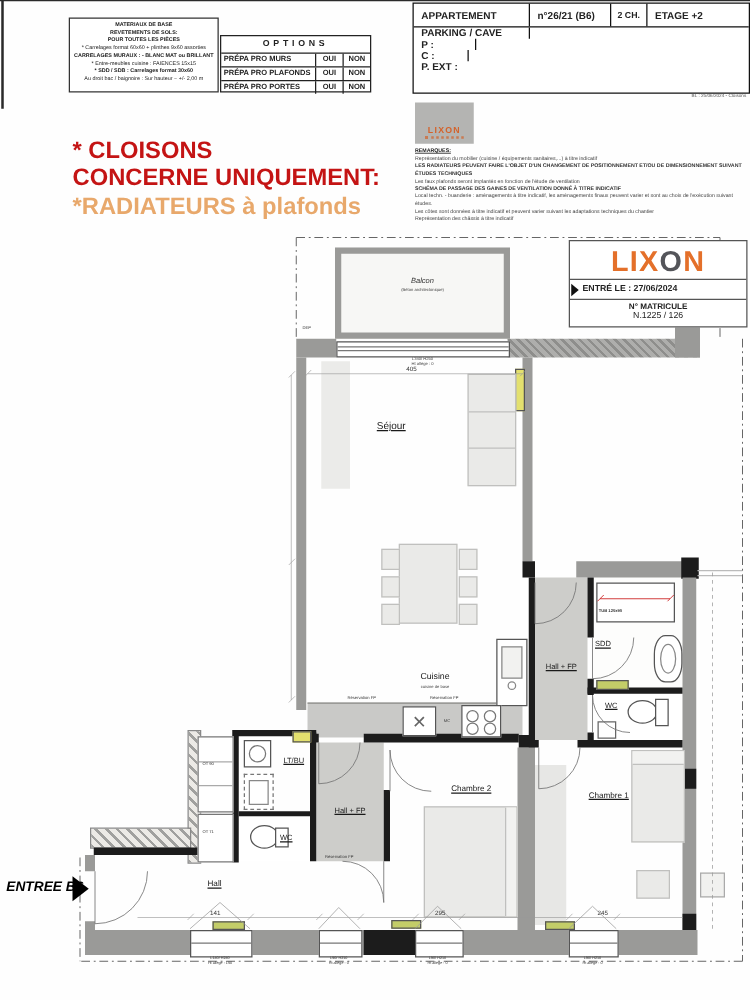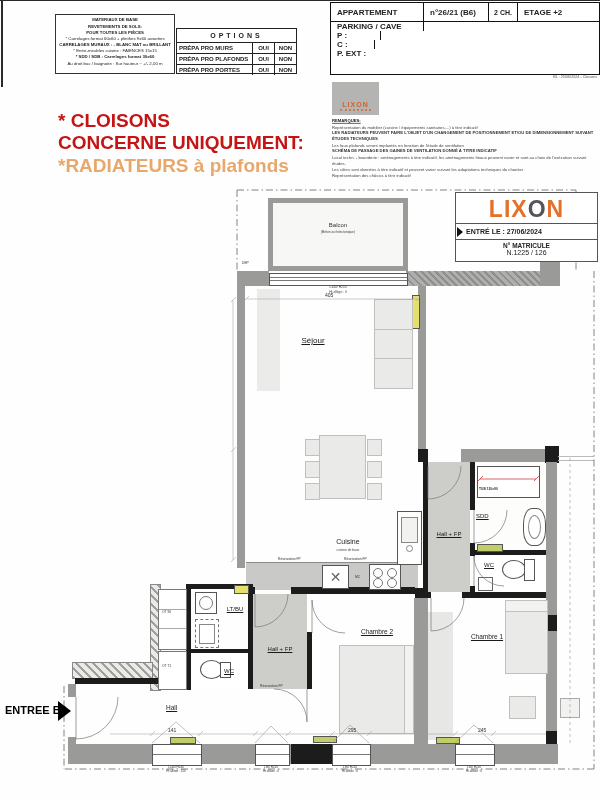--- a/index.html
+++ b/index.html
@@ -7,21 +7,21 @@
          font-family:"Liberation Sans",sans-serif;color:#222;}
   .abs{position:absolute;}
   .w{background:#9a9a98;}
   .wh{background:repeating-linear-gradient(45deg,#8e8e8c 0 2px,#aeaeac 2px 5px);}
   .bw{background:#1c1c1c;}
   .hx{background:repeating-linear-gradient(45deg,#a0a09e 0 2px,#eceae6 2px 6px);border:1px solid #888;}
   .sh{background:#cdcdca;}
   .fn{background:#eaeae8;border:1px solid #c0c0be;}
   .fw{background:#fff;border:1px solid #555;}
   .rl{position:absolute;font-weight:normal;text-decoration:underline;color:#1a1a1a;white-space:nowrap;z-index:6;}
-  .t{position:absolute;white-space:nowrap;color:#333;z-index:6;}
+  .t{position:absolute;white-space:nowrap;color:#333;z-index:6;font-style:italic;}
   .ts{position:absolute;font-size:6px;transform:scale(.55);transform-origin:0 0;white-space:nowrap;z-index:6;color:#333;}
   .tc{position:absolute;font-size:6px;transform:scale(.55);transform-origin:50% 0;text-align:center;z-index:6;color:#444;line-height:1.35;}
   .wl{position:absolute;width:100px;font-size:6px;line-height:1.3;text-align:center;
       transform:scale(.5);transform-origin:50% 0;z-index:6;color:#333;}
   .hr{position:absolute;left:0;right:0;border-top:1px solid #777;}
   .hc{position:absolute;width:8px;height:8px;border:1px solid #777;border-radius:50%;background:#fff;}
   .tri{width:0;height:0;border-left:13px solid #000;border-top:10px solid transparent;border-bottom:10px solid transparent;}
   .xmark::before{content:"\2715";font-size:14px;color:#666;line-height:22px;display:block;text-align:center;}
   .tb{position:absolute;border:1.5px solid #111;background:#fff;z-index:6;}
   .tb-row{display:flex;border-bottom:1.2px solid #111;}

